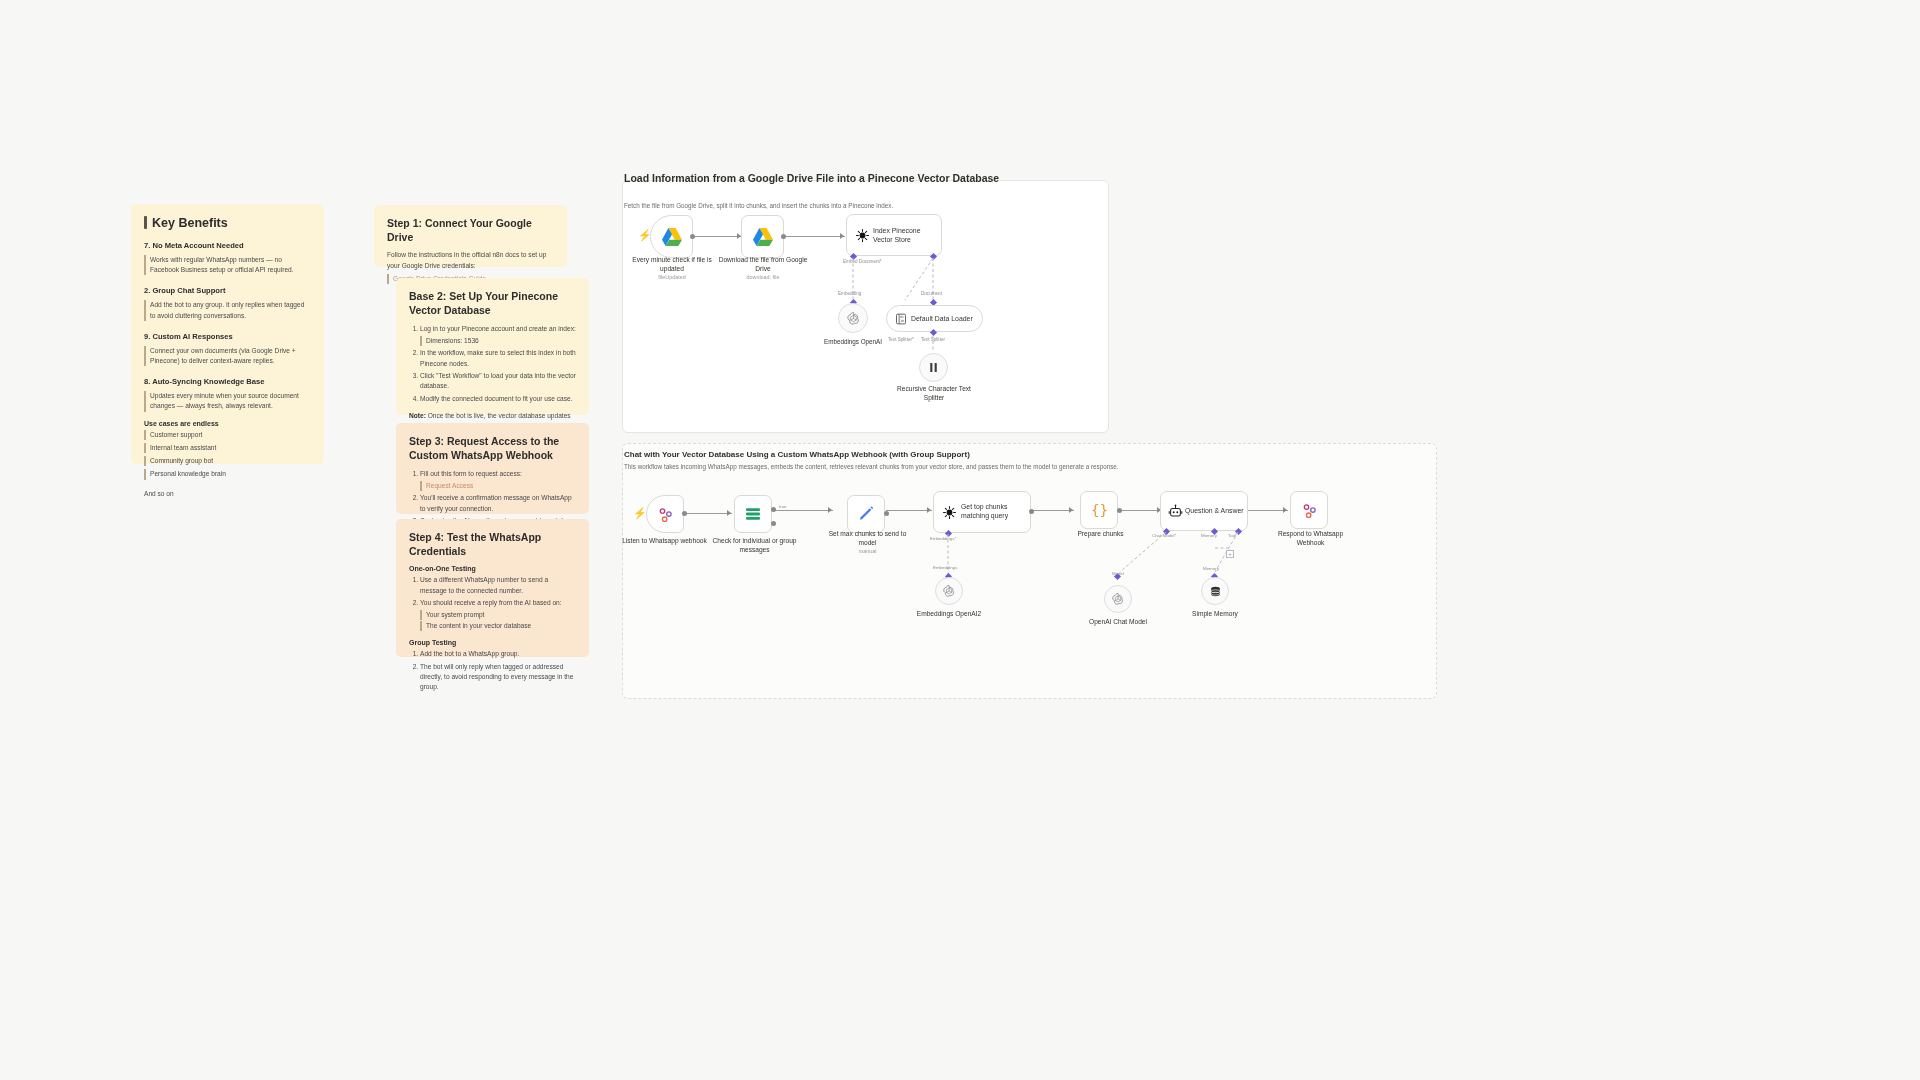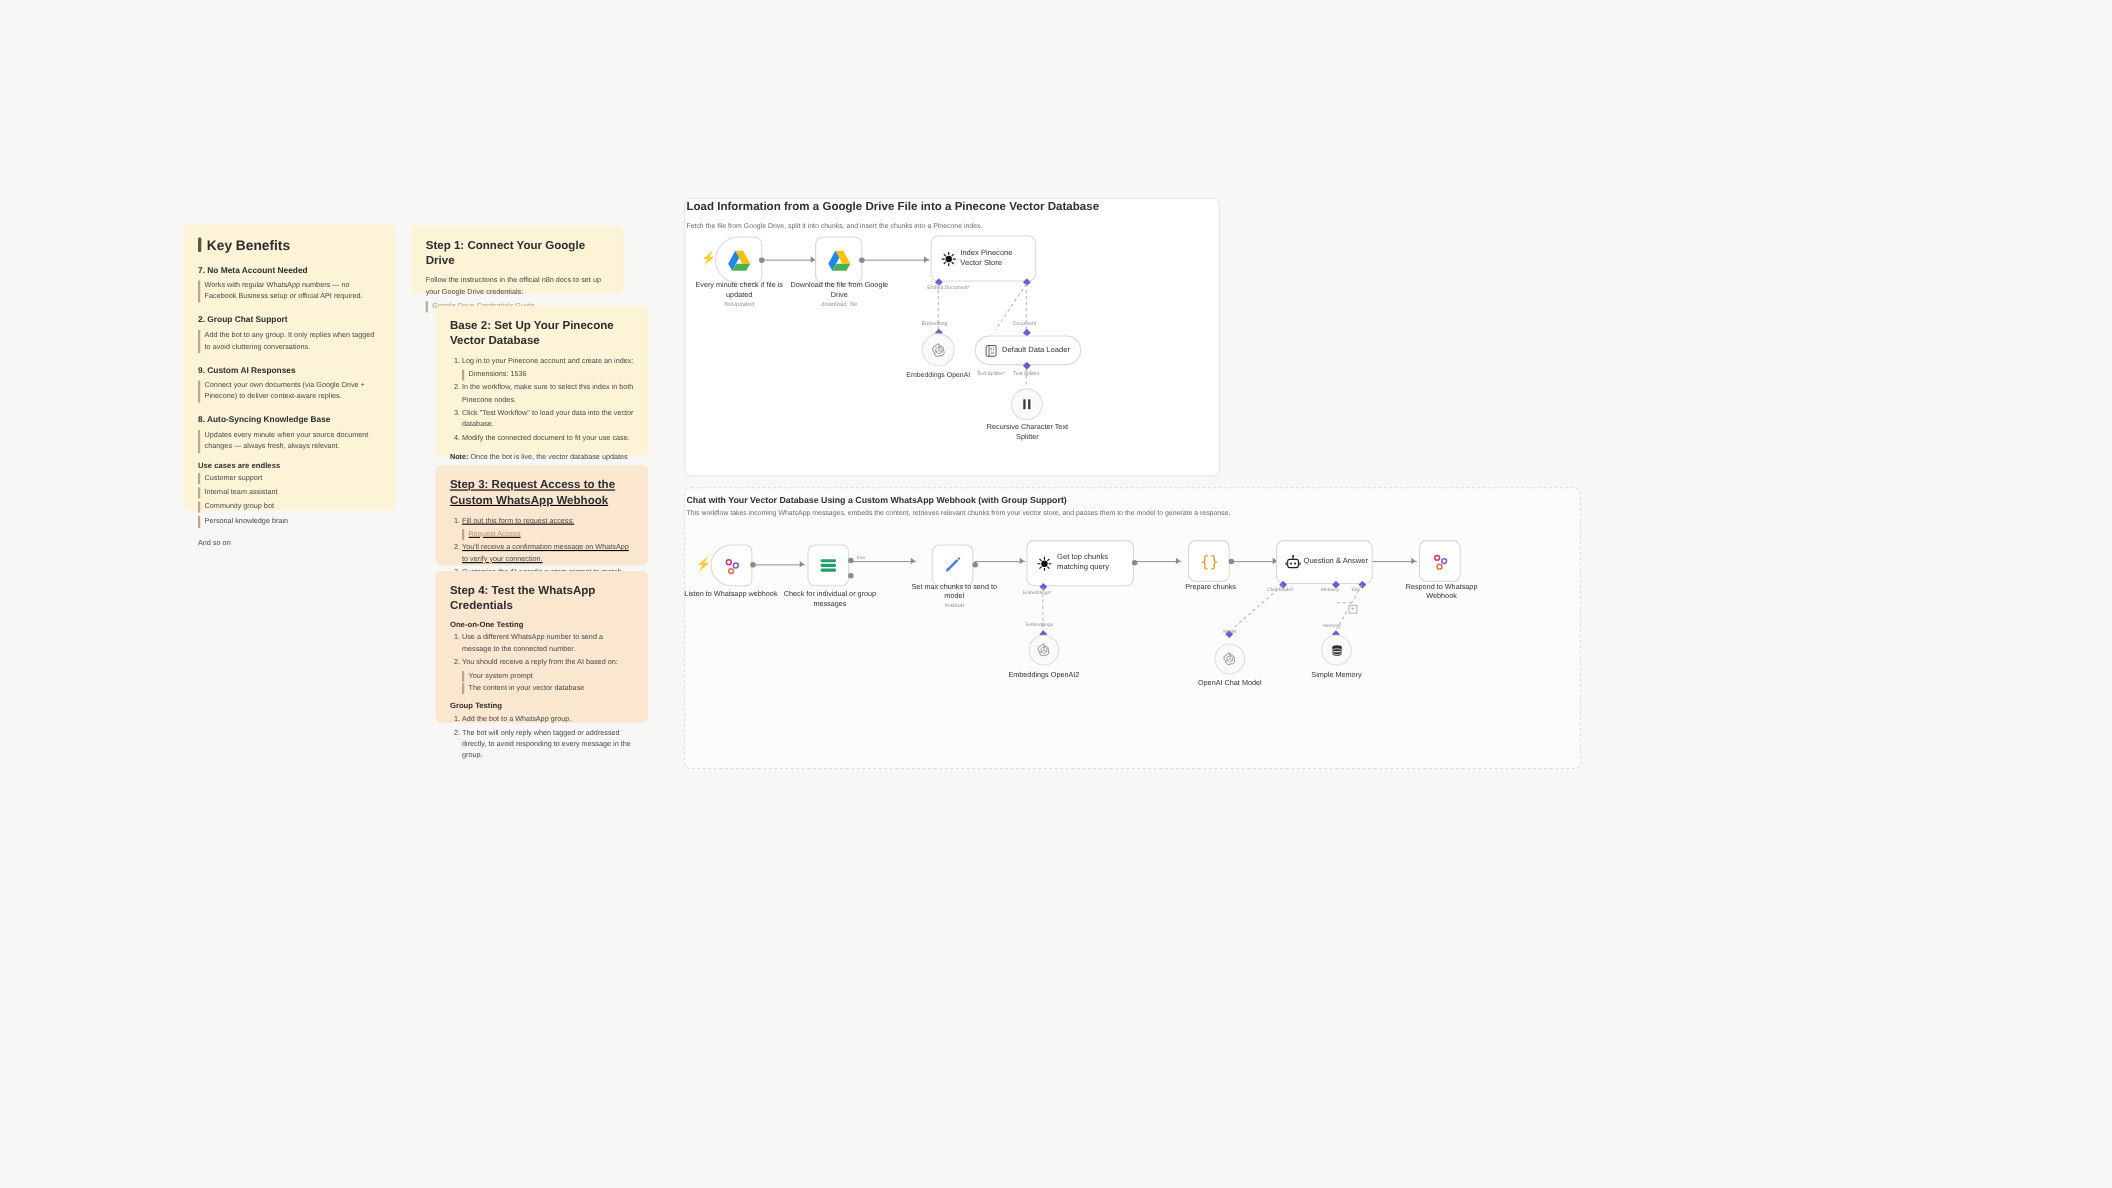--- a/index.html
+++ b/index.html
@@ -144,21 +144,21 @@
   svg.dashwire { position: absolute; overflow: visible; pointer-events: none; }
   .inline-label {
     position: absolute; color: #35332f; white-space: nowrap;
   }
 </style>
 </head>
 <body>
 
 <div class="canvas">
 
-  <div class="note yellow" style="left:131px; top:204px; width:193px; height:260px;margin-left:36px;">
+  <div class="note yellow" style="left:131px; top:204px; width:193px; height:260px;">
     <h2>
       <span class="bar-title"></span><span>Key Benefits</span>
     </h2>
 
     <h3 class="first">7. No Meta Account Needed</h3>
     <p>
         <span class="quote">Works with regular WhatsApp numbers — no Facebook Business setup or official API required.</span>
       </p>
 
     <h3>2. Group Chat Support</h3>
@@ -214,21 +214,21 @@
       <li><span>In the workflow, make sure to select this index in both Pinecone nodes.</span></li>
       <li><span>Click "Test Workflow" to load your data into the vector database.</span></li>
       <li><span>Modify the connected document to fit your use case.</span></li>
     </ol>
     <p class="notebox">
       <b>Note:</b>
       <span>Once the bot is live, the vector database updates automatically every minute when changes are made. You can customize this update frequency if needed.</span>
     </p>
   </div>
 
-  <div class="note peach" style="left:396px; top:423px; width:193px; height:91px;text-decoration:underline;">
+  <div class="note peach" style="left:396px; top:423px; width:193px; height:91px;">
     <h2 style="font-size:10.5px; margin-bottom:7px;">Step 3: Request Access to the Custom WhatsApp Webhook</h2>
     <ol>
       <li>
         <span>Fill out this form to request access:</span>
         <span class="sub" style="display:block;">
             <span class="quote link">Request Access</span>
           </span>
       </li>
       <li><span>You'll receive a confirmation message on WhatsApp to verify your connection.</span></li>
       <li><span>Customize the AI agent's system prompt to match your use case.</span></li>
@@ -254,21 +254,21 @@
 
     <div class="tinyhead">Group Testing</div>
     <ol>
       <li><span>Add the bot to a WhatsApp group.</span></li>
       <li><span>The bot will only reply when tagged or addressed directly, to avoid responding to every message in the group.</span></li>
     </ol>
   </div>
 
   <div class="wf" style="left:622px; top:180px; width:487px; height:253px;"></div>
 
-  <div class="wf-title" style="left:624px; top:182px; width:470px; font-size:10.5px;">Load Information from a Google Drive File into a Pinecone Vector Database</div>
+  <div class="wf-title" style="left:624px; top:172px; width:470px; font-size:10.5px;">Load Information from a Google Drive File into a Pinecone Vector Database</div>
   <div class="wf-sub" style="left:624px; top:202px; width:470px; font-size:6.3px;">Fetch the file from Google Drive, split it into chunks, and insert the chunks into a Pinecone index.</div>
 
   <div class="wire" style="left:692px; top:236px; width:50px;"></div>
   <div class="arrow" style="left:737px; top:233px;"></div>
   <div class="wire" style="left:781px; top:236px; width:64px;"></div>
   <div class="arrow" style="left:840px; top:233px;"></div>
 
   <div class="node trigger" style="left:650px; top:215px; width:43px; height:43px;">
     <svg width="22" height="20" viewBox="0 0 24 22">
       <path d="M8 1 L16 1 L23 14 L15 14 Z" fill="#ffc107"></path>

